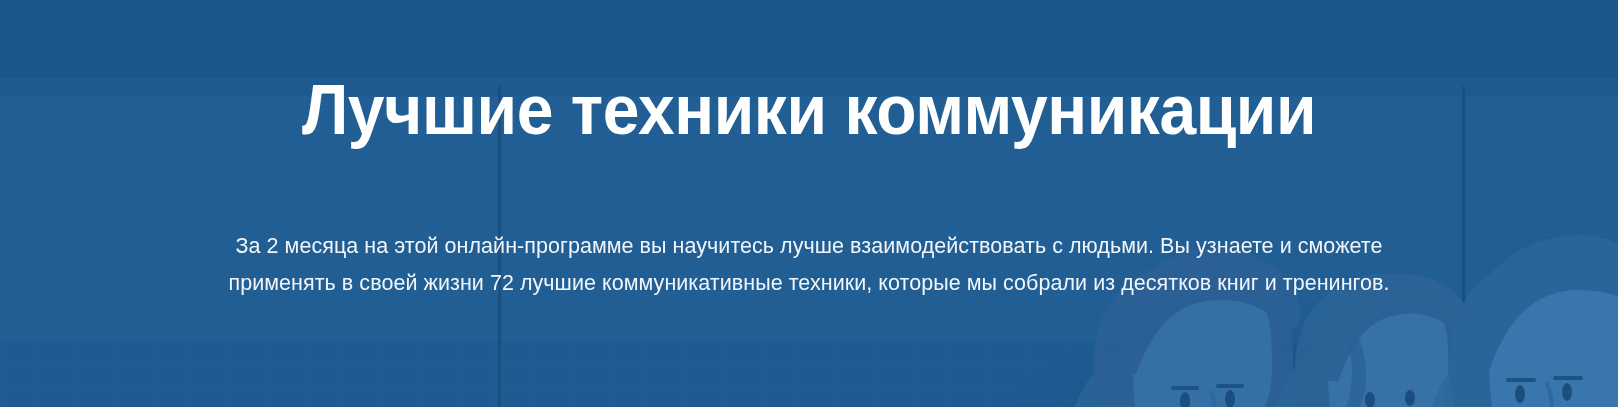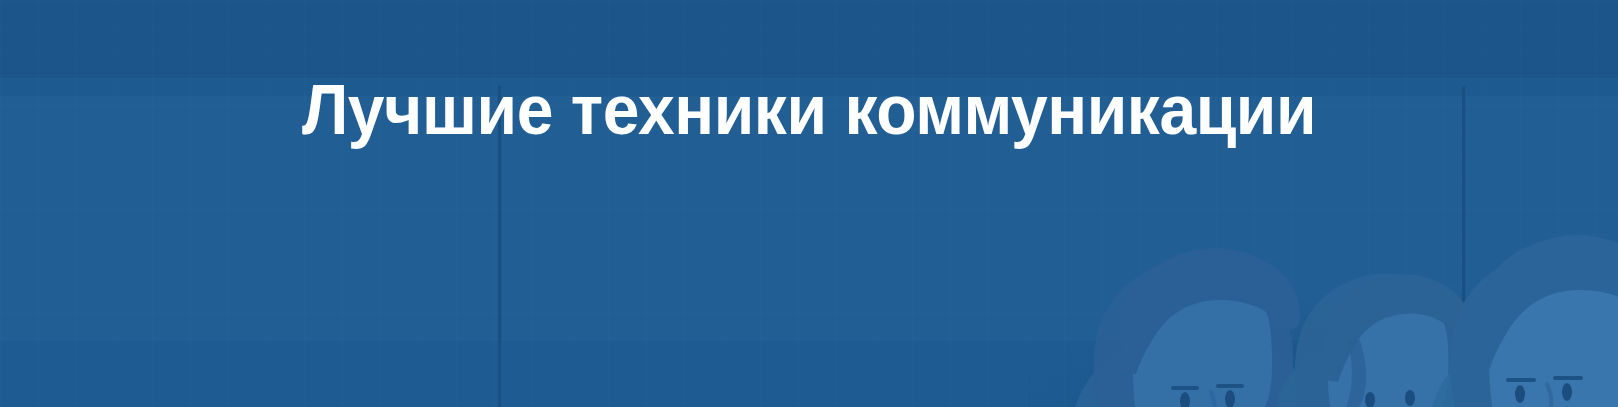--- a/index.html
+++ b/index.html
@@ -200,15 +200,16 @@
         <ellipse cx="1567" cy="392" rx="5" ry="9" fill="#1b4e7f"></ellipse>
         <path d="M1547 384 q9 22 0 30 q-7 6 -15 4" fill="none" stroke="#31699f" stroke-width="4" stroke-linecap="round"></path>
       </g>
 
     </g>
   </svg>
 
   <div class="content">
     <h1 class="hero-title">Лучшие техники коммуникации</h1>
 
+    <p class="hero-sub">За 2 месяца на этой онлайн-программе вы научитесь лучше взаимодействовать с людьми. Вы узнаете и сможете применять в своей жизни 72 лучшие коммуникативные техники, которые мы собрали из десятков книг и тренингов.</p>
   </div>
 
 </div>
 
 </body></html>

